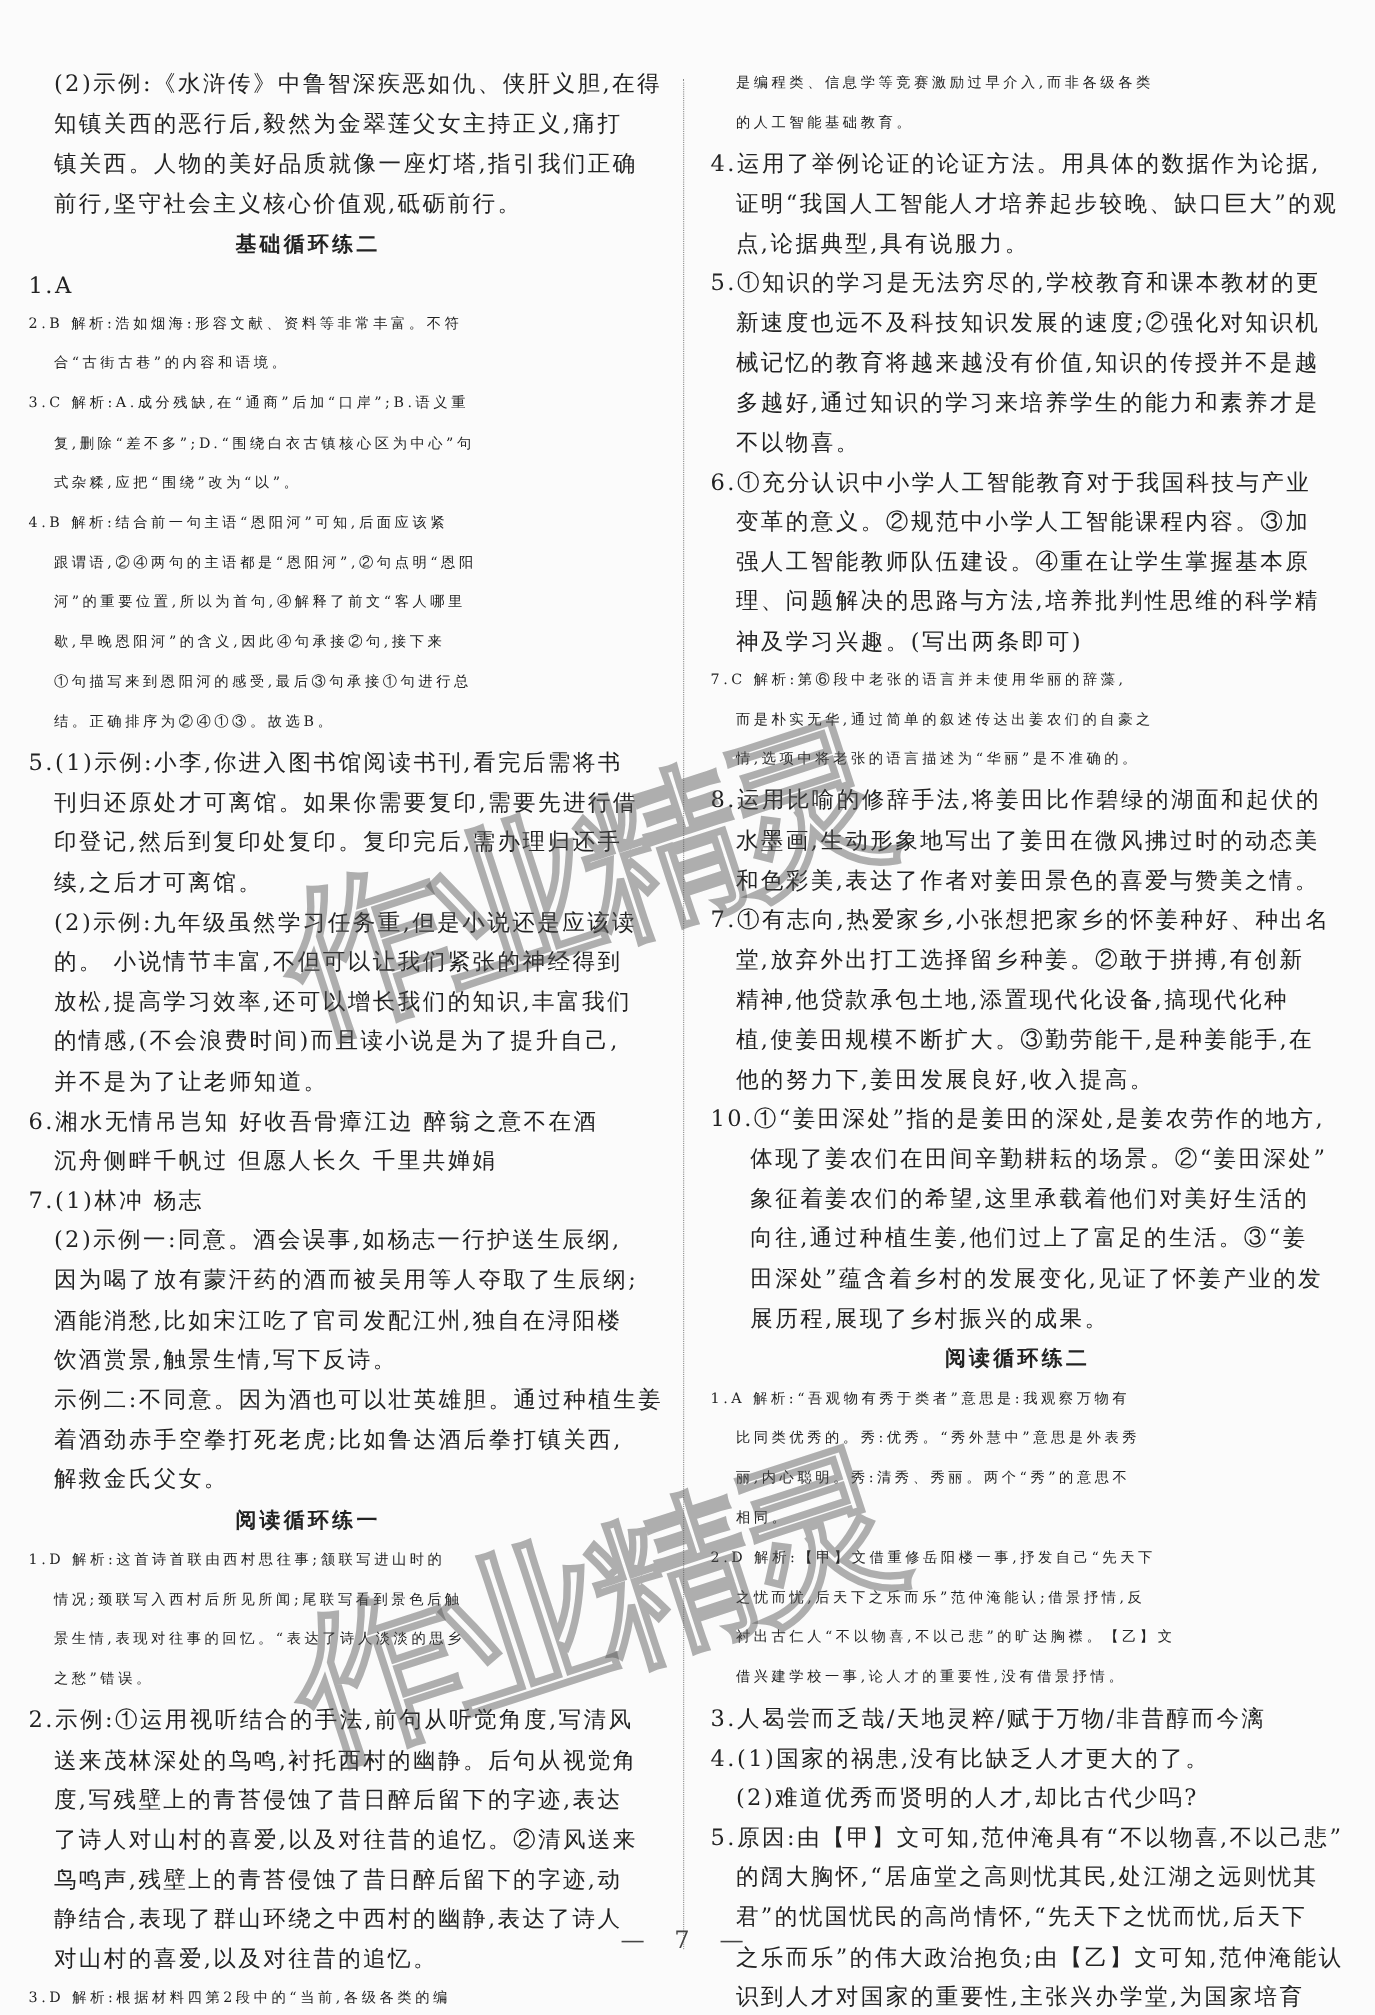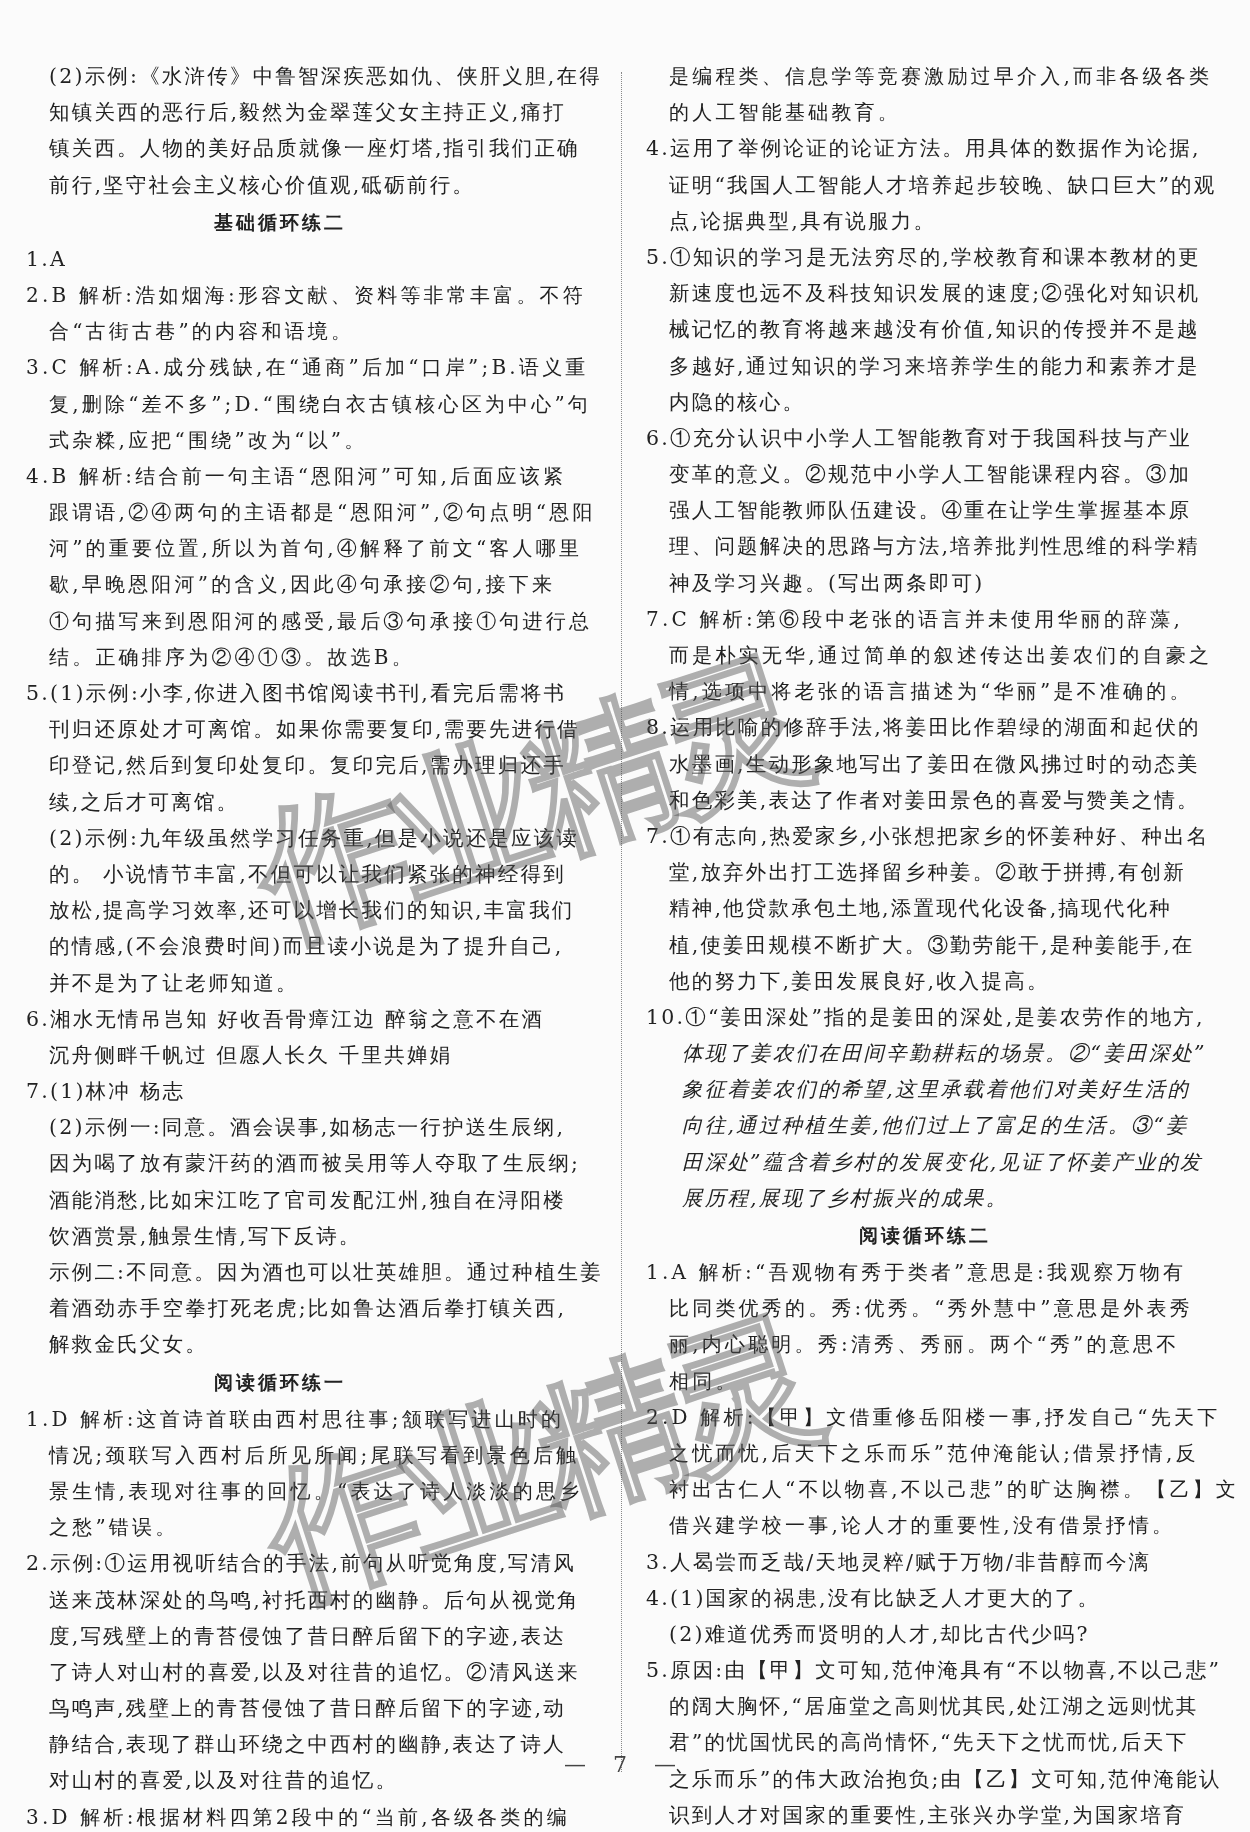--- a/index.html
+++ b/index.html
@@ -6,23 +6,23 @@
   body {
     width: 1250px; height: 1832px; background: #fbfbfb; position: relative; overflow: hidden;
     font-family: "DejaVu Serif", "Liberation Serif", serif; color: #222;
   }
   .col { position: absolute; top: 58px; font-size: 20.5px; line-height: 36.2px; letter-spacing: 2.2px; }
   .col.left { left: 26px; width: 508px; }
   .col.right { left: 646px; width: 558px; }
   .divider { position: absolute; left: 621px; top: 72px; height: 1700px; border-left: 1.5px dotted #888; }
   .line { white-space: nowrap; height: 36.2px; }
   .ind { padding-left: 23px; }
-  .ind2 { padding-left: 36px; font-style: italic; }
+  .ind2 { padding-left: 36px; }
   .heading { text-align: center; font-family: "DejaVu Sans", "Liberation Sans", sans-serif; font-weight: bold; font-size: 19px; letter-spacing: 3px; height: 38px; line-height: 38px; }
-  .k { font-size: 20px; letter-spacing: 3.2px; }
+  .k { font-size: 13px; letter-spacing: 3.2px; }
   .pagenum { position: absolute; left: 0; width: 1250px; top: 1752px; text-align: center; font-size: 22px; letter-spacing: 10px; color: #444; }
   .watermark { position: absolute; font-family: "DejaVu Sans", sans-serif; font-weight: bold; font-size: 150px; color: transparent; -webkit-text-stroke: 2px rgba(80,80,80,0.45); transform: rotate(-18deg); letter-spacing: -10px; pointer-events: none; }
 </style>
 </head>
 <body>
 
 <div class="divider"></div>
 
 <div class="col left">
   <div class="line ind">(2)示例:《水浒传》中鲁智深疾恶如仇、侠肝义胆,在得</div>
@@ -80,21 +80,21 @@
 <div class="col right">
   <div class="line ind k">是编程类、信息学等竞赛激励过早介入,而非各级各类</div>
   <div class="line ind k">的人工智能基础教育。</div>
   <div class="line">4.运用了举例论证的论证方法。用具体的数据作为论据,</div>
   <div class="line ind">证明“我国人工智能人才培养起步较晚、缺口巨大”的观</div>
   <div class="line ind">点,论据典型,具有说服力。</div>
   <div class="line">5.①知识的学习是无法穷尽的,学校教育和课本教材的更</div>
   <div class="line ind">新速度也远不及科技知识发展的速度;②强化对知识机</div>
   <div class="line ind">械记忆的教育将越来越没有价值,知识的传授并不是越</div>
   <div class="line ind">多越好,通过知识的学习来培养学生的能力和素养才是</div>
-  <div class="line ind">内隐的核心。</div>
+  <div class="line ind">不以物喜。</div>
   <div class="line">6.①充分认识中小学人工智能教育对于我国科技与产业</div>
   <div class="line ind">变革的意义。②规范中小学人工智能课程内容。③加</div>
   <div class="line ind">强人工智能教师队伍建设。④重在让学生掌握基本原</div>
   <div class="line ind">理、问题解决的思路与方法,培养批判性思维的科学精</div>
   <div class="line ind">神及学习兴趣。(写出两条即可)</div>
   <div class="line k">7.C  解析:第⑥段中老张的语言并未使用华丽的辞藻,</div>
   <div class="line ind k">而是朴实无华,通过简单的叙述传达出姜农们的自豪之</div>
   <div class="line ind k">情,选项中将老张的语言描述为“华丽”是不准确的。</div>
   <div class="line">8.运用比喻的修辞手法,将姜田比作碧绿的湖面和起伏的</div>
   <div class="line ind">水墨画,生动形象地写出了姜田在微风拂过时的动态美</div>

